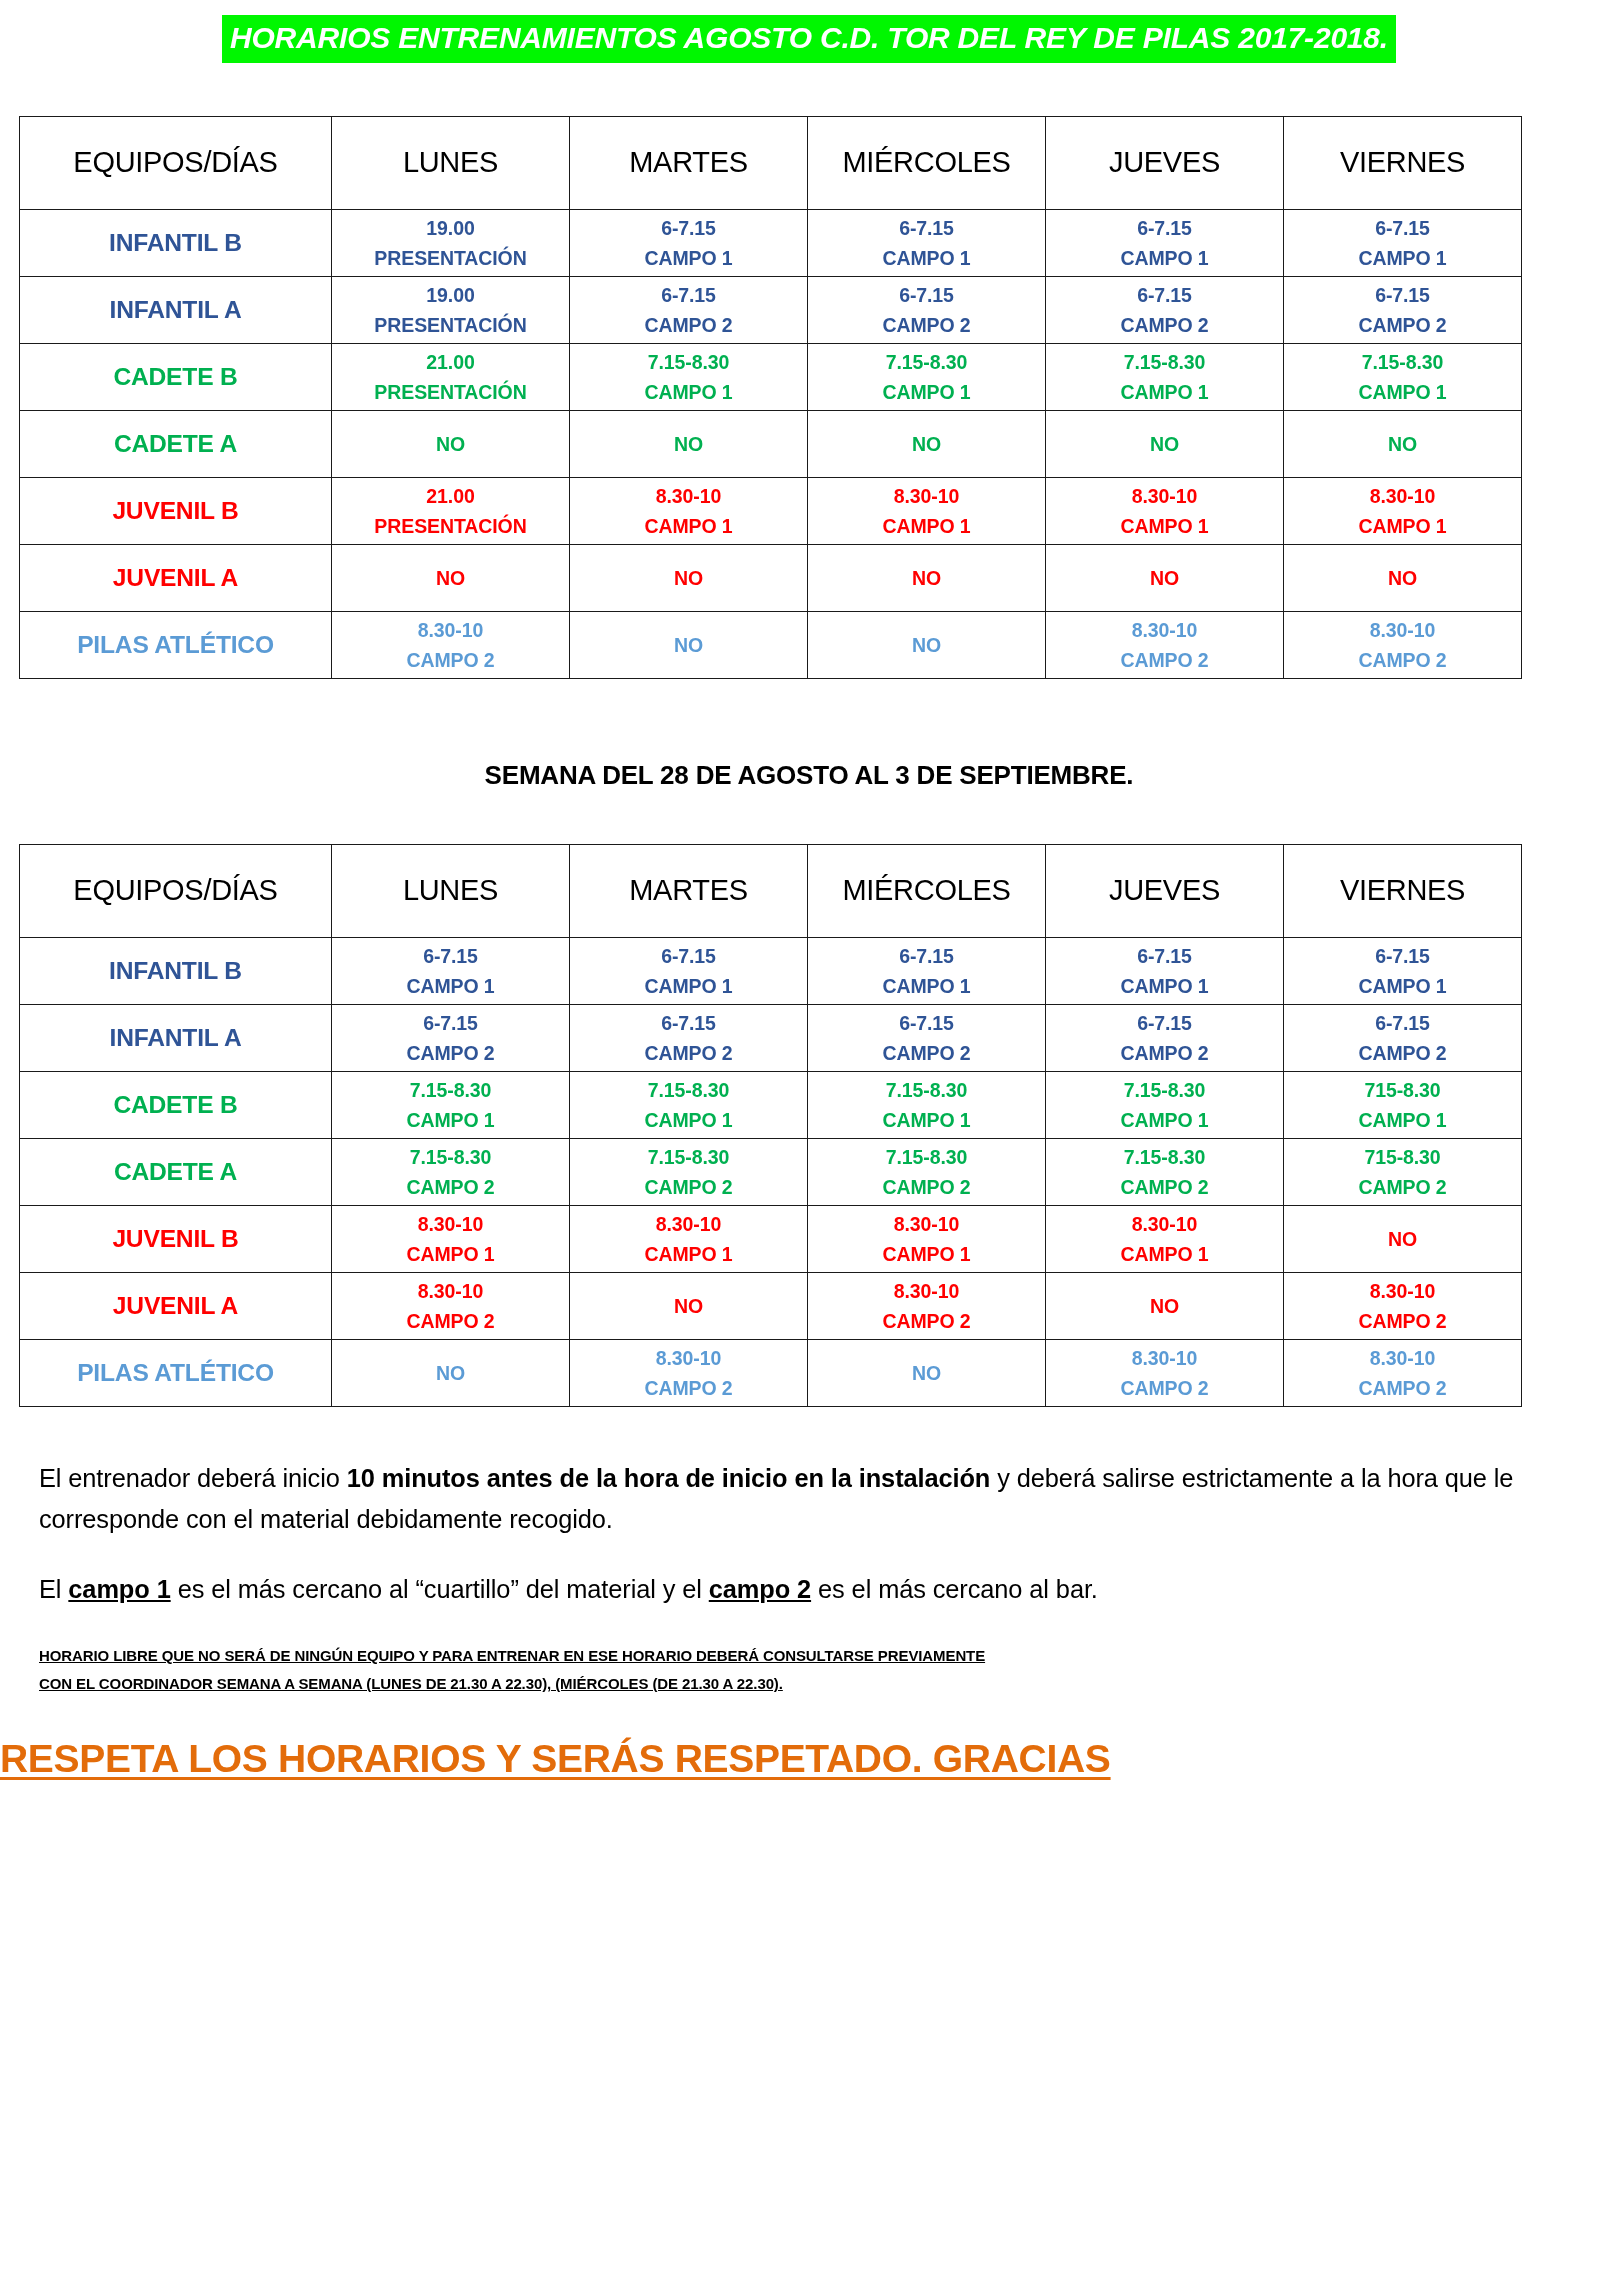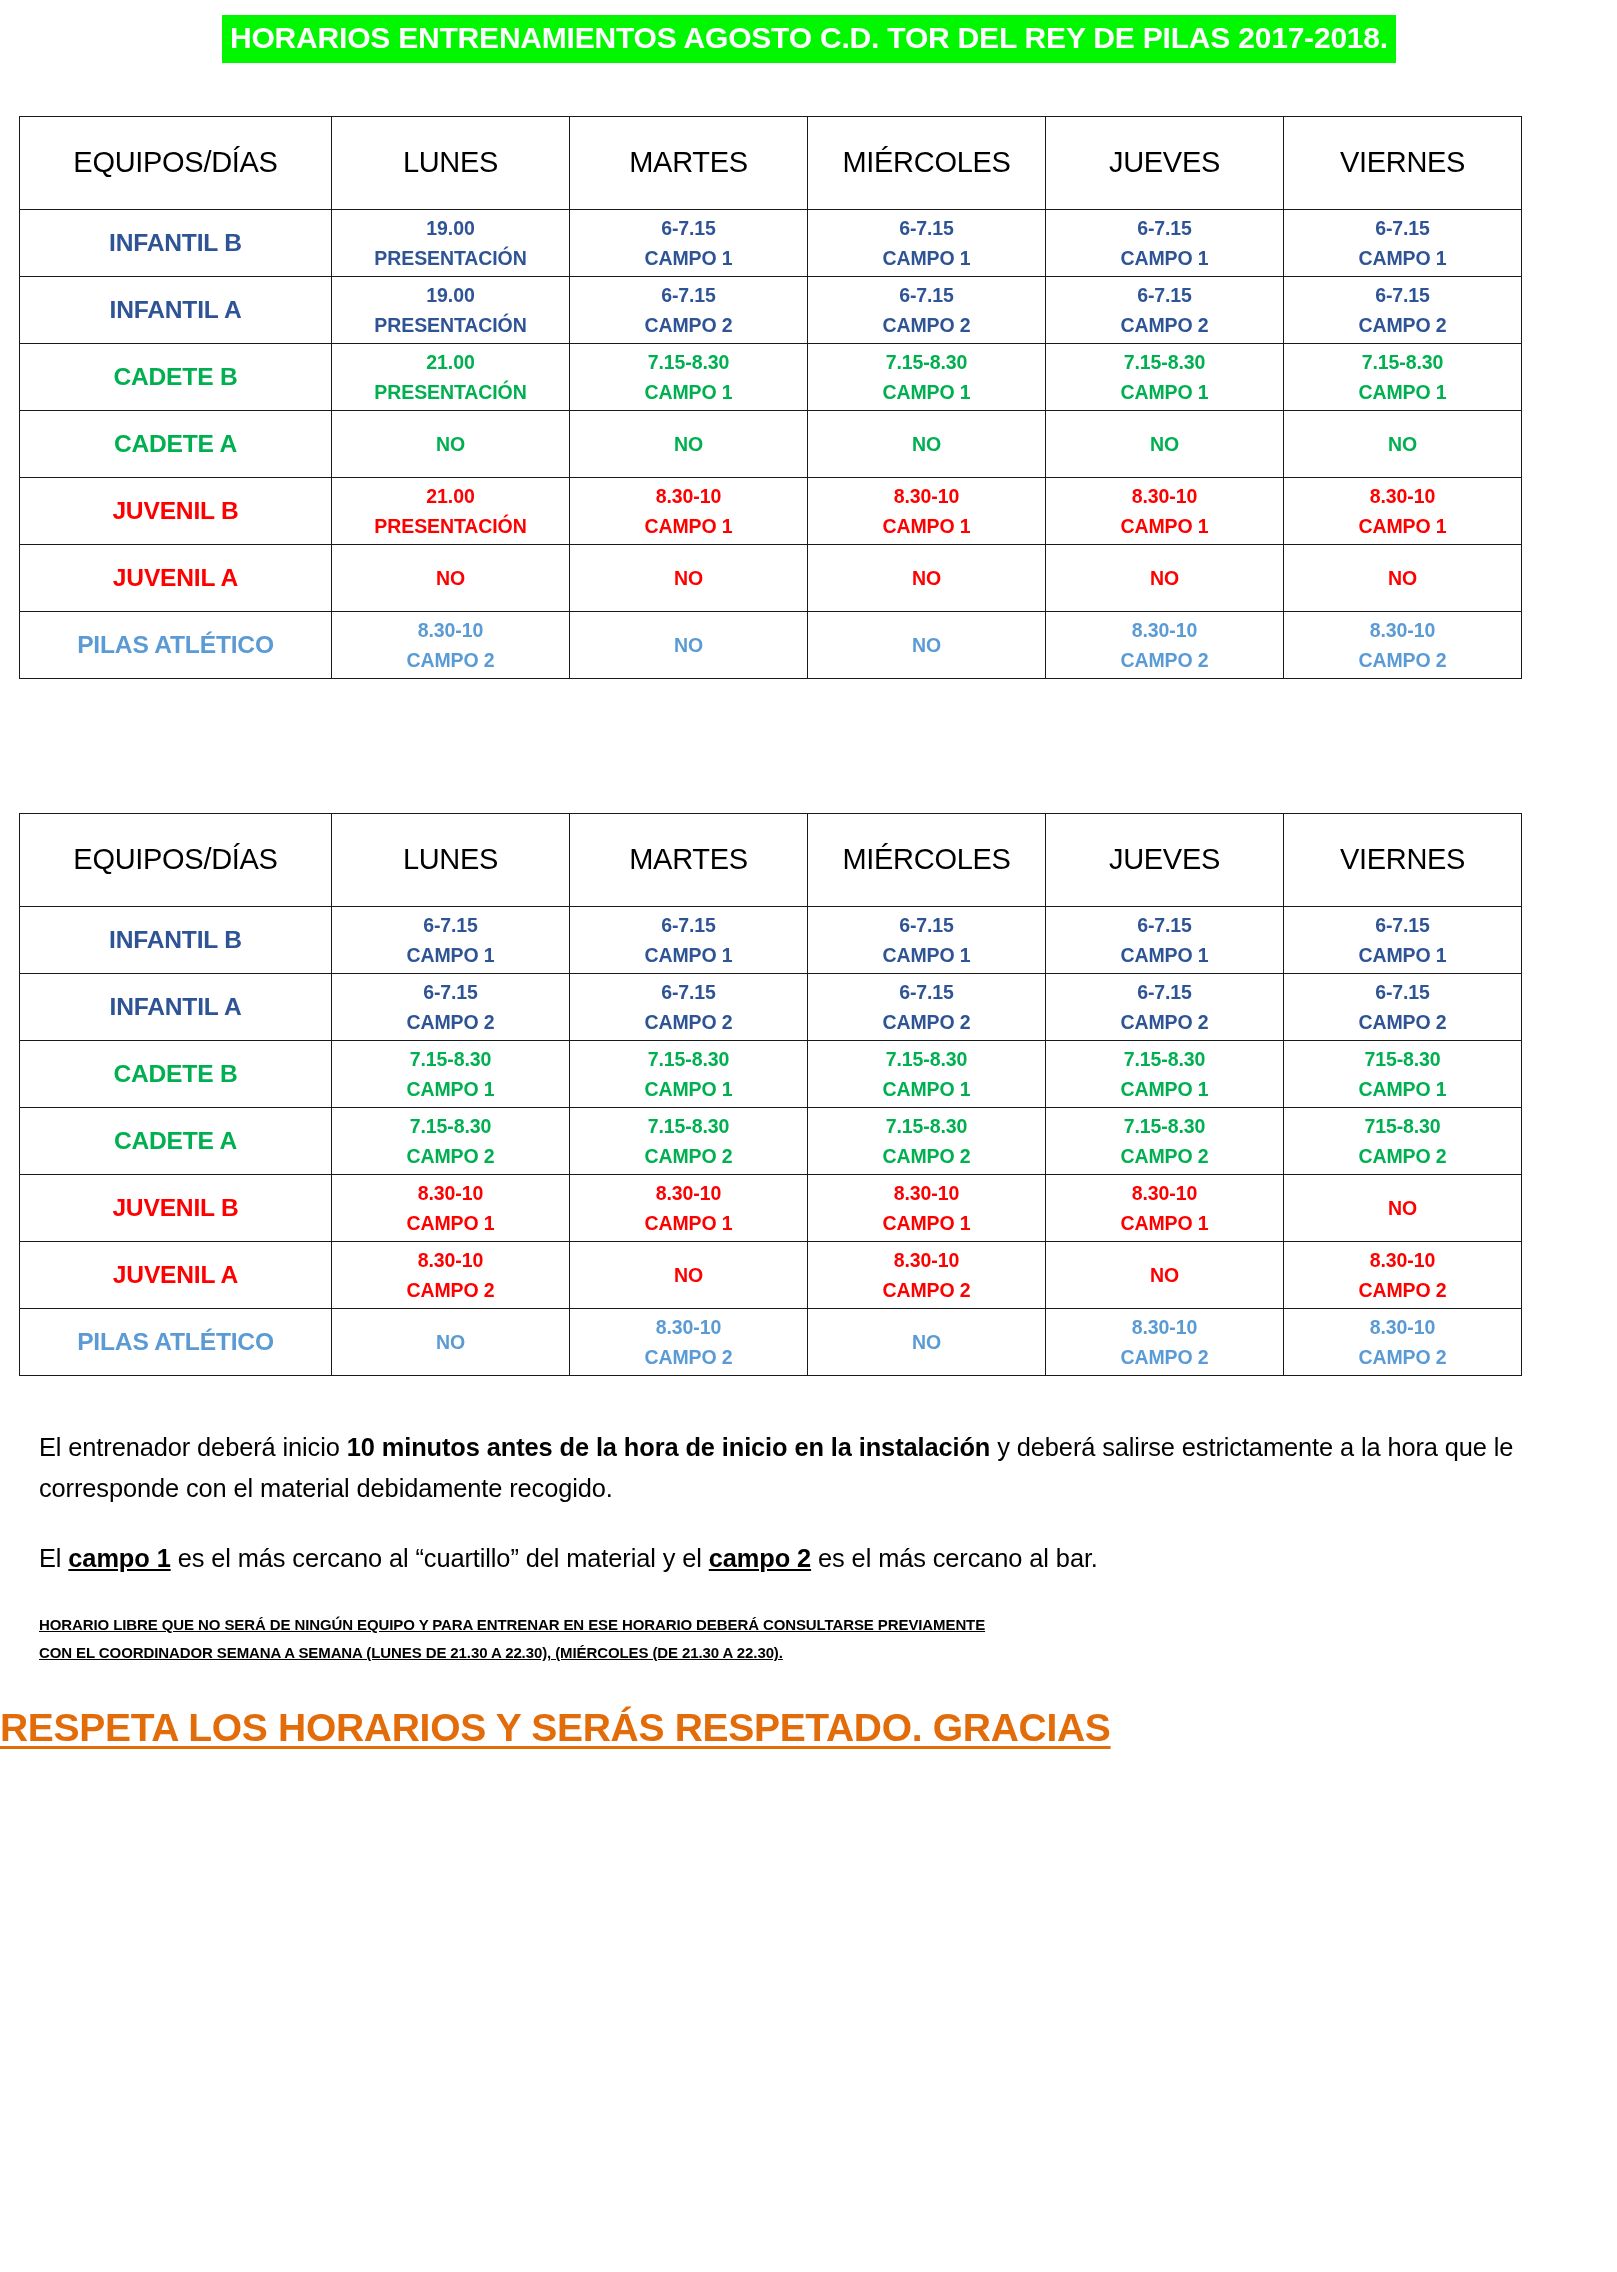--- a/index.html
+++ b/index.html
@@ -31,20 +31,21 @@
   .doc-title {
     display: inline-block;
     background: #00F700;
     color: #FFFFFF;
     font-weight: bold;
     font-size: 30px;
     line-height: 1.25;
     letter-spacing: -0.2px;
     padding: 4.2px 8.5px 6px 8.5px;
     white-space: nowrap;
+    font-style: italic;
   }
 
   
   .week-heading {
     text-align: center;
     font-weight: bold;
     font-size: 26px;
     color: #000000;
     letter-spacing: -0.2px;
   }
@@ -391,20 +392,21 @@
               <span class="l1">8.30-10</span>
               <span class="l2">CAMPO 2</span>
             </div>
           </td>
         </tr>
       </tbody>
   </table>
 
   <div class="spacer-2"></div>
 
+  <div class="week-heading" id="week2-heading">SEMANA DEL 28 DE AGOSTO AL 3 DE SEPTIEMBRE.</div>
 
   <div class="spacer-1"></div>
 
   <table class="sched-table" id="table-week2">
     <colgroup>
       <col class="c-team">
         <col class="c-day">
         <col class="c-day">
         <col class="c-day">
         <col class="c-day">

